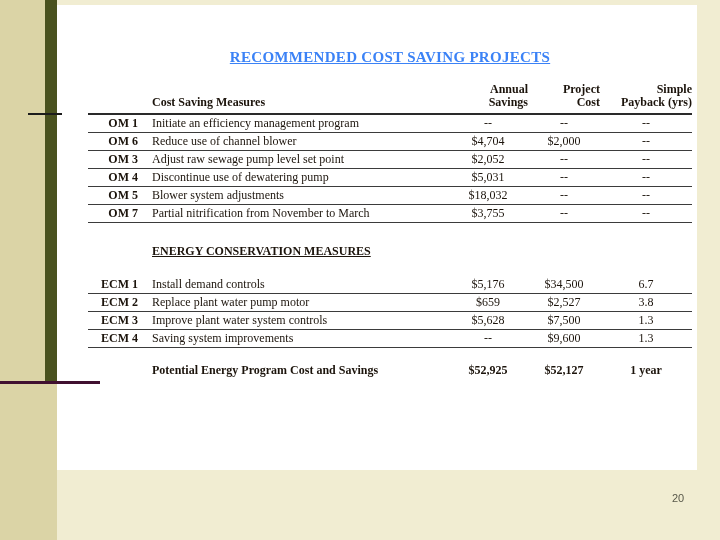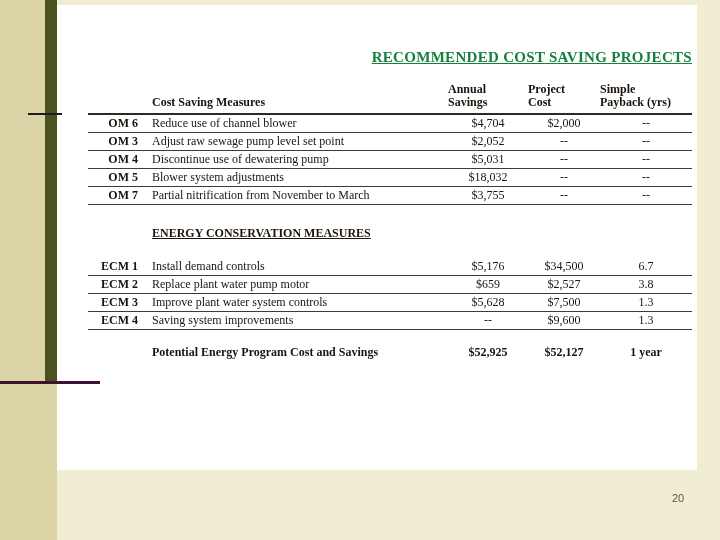--- a/index.html
+++ b/index.html
@@ -6,35 +6,35 @@
   html,body{margin:0;padding:0;}
   body{width:720px;height:540px;overflow:hidden;font-family:"Liberation Serif",serif;}
   .slide{position:relative;width:720px;height:540px;background:var(--slide-bg,#F1EDD2);}
   .left-band{position:absolute;left:0;top:0;width:57px;height:540px;background:var(--left-band,#DBD4A6);}
   .olive-bar{position:absolute;left:45px;top:0;width:12px;height:384px;background:var(--olive-bar,#4A521F);z-index:2;}
   .tick{position:absolute;left:28px;top:113px;width:34px;height:2px;background:#1c1c1c;z-index:4;}
   .maroon{position:absolute;left:0;top:381px;width:100px;height:3px;background:var(--maroon-line,#401030);z-index:4;}
   .page{position:absolute;left:57px;top:5px;width:640px;height:465px;background:var(--page-bg,#ffffff);z-index:1;}
   .page-number{position:absolute;left:672px;top:492px;font:11px "Liberation Sans",sans-serif;color:#58584a;z-index:2;}
 
-  .doc-title{position:absolute;left:31px;top:44px;width:604px;margin:0;text-align:right;
-    font-size:15px;font-weight:700;letter-spacing:.3px;text-decoration:underline;color:#15803d;}
+  .doc-title{position:absolute;left:31px;top:44px;width:604px;margin:0;text-align:center;
+    font-size:15px;font-weight:700;letter-spacing:.3px;text-decoration:underline;color:#3b82f6;}
 
   table.cost-table{position:absolute;left:31px;top:72px;width:604px;border-collapse:collapse;
     table-layout:fixed;font-size:12px;color:#1c140c;}
   .cost-table col.c-id{width:62px;}
   .cost-table col.c-measure{width:298px;}
   .cost-table col.c-annual{width:80px;}
   .cost-table col.c-project{width:72px;}
   .cost-table col.c-payback{width:92px;}
 
   .cost-table thead th{vertical-align:bottom;border-bottom:2px solid #2a2a2a;
     padding:6px 0 4px;font-weight:700;font-size:12px;line-height:13px;}
   .cost-table th.h-measures{text-align:left;padding-left:64px;}
-  .cost-table th.h-center{text-align:left;}
+  .cost-table th.h-center{text-align:right;}
   .h-line{display:block;}
 
   .cost-table tbody td{border-bottom:1px solid #3b3b3b;padding:2px 0;line-height:13px;vertical-align:bottom;}
   .cost-table td.id{font-weight:700;text-align:right;padding-right:12px;}
   .cost-table td.measure{text-align:left;padding-left:2px;}
   .cost-table td.val{text-align:center;}
 
   .cost-table tr.section-row td{border-bottom:none;padding:20px 0 18px 64px;}
   .cost-table tr.section-row.second td{padding:22px 0 18px 64px;}
   .section-heading{font-weight:700;text-decoration:underline;}
@@ -73,20 +73,27 @@
             <span class="h-line">Cost</span>
           </th>
           <th class="h-center">
             <span class="h-line">Simple</span>
             <span class="h-line">Payback (yrs)</span>
           </th>
         </tr>
       </thead>
       <tbody>
 
+        <tr class="data-row">
+          <td class="id">OM 1</td>
+          <td class="measure">Initiate an efficiency management program</td>
+          <td class="val">--</td>
+          <td class="val">--</td>
+          <td class="val">--</td>
+        </tr>
         <tr class="data-row">
           <td class="id">OM 6</td>
           <td class="measure">Reduce use of channel blower</td>
           <td class="val">$4,704</td>
           <td class="val">$2,000</td>
           <td class="val">--</td>
         </tr>
         <tr class="data-row">
           <td class="id">OM 3</td>
           <td class="measure">Adjust raw sewage pump level set point</td>

